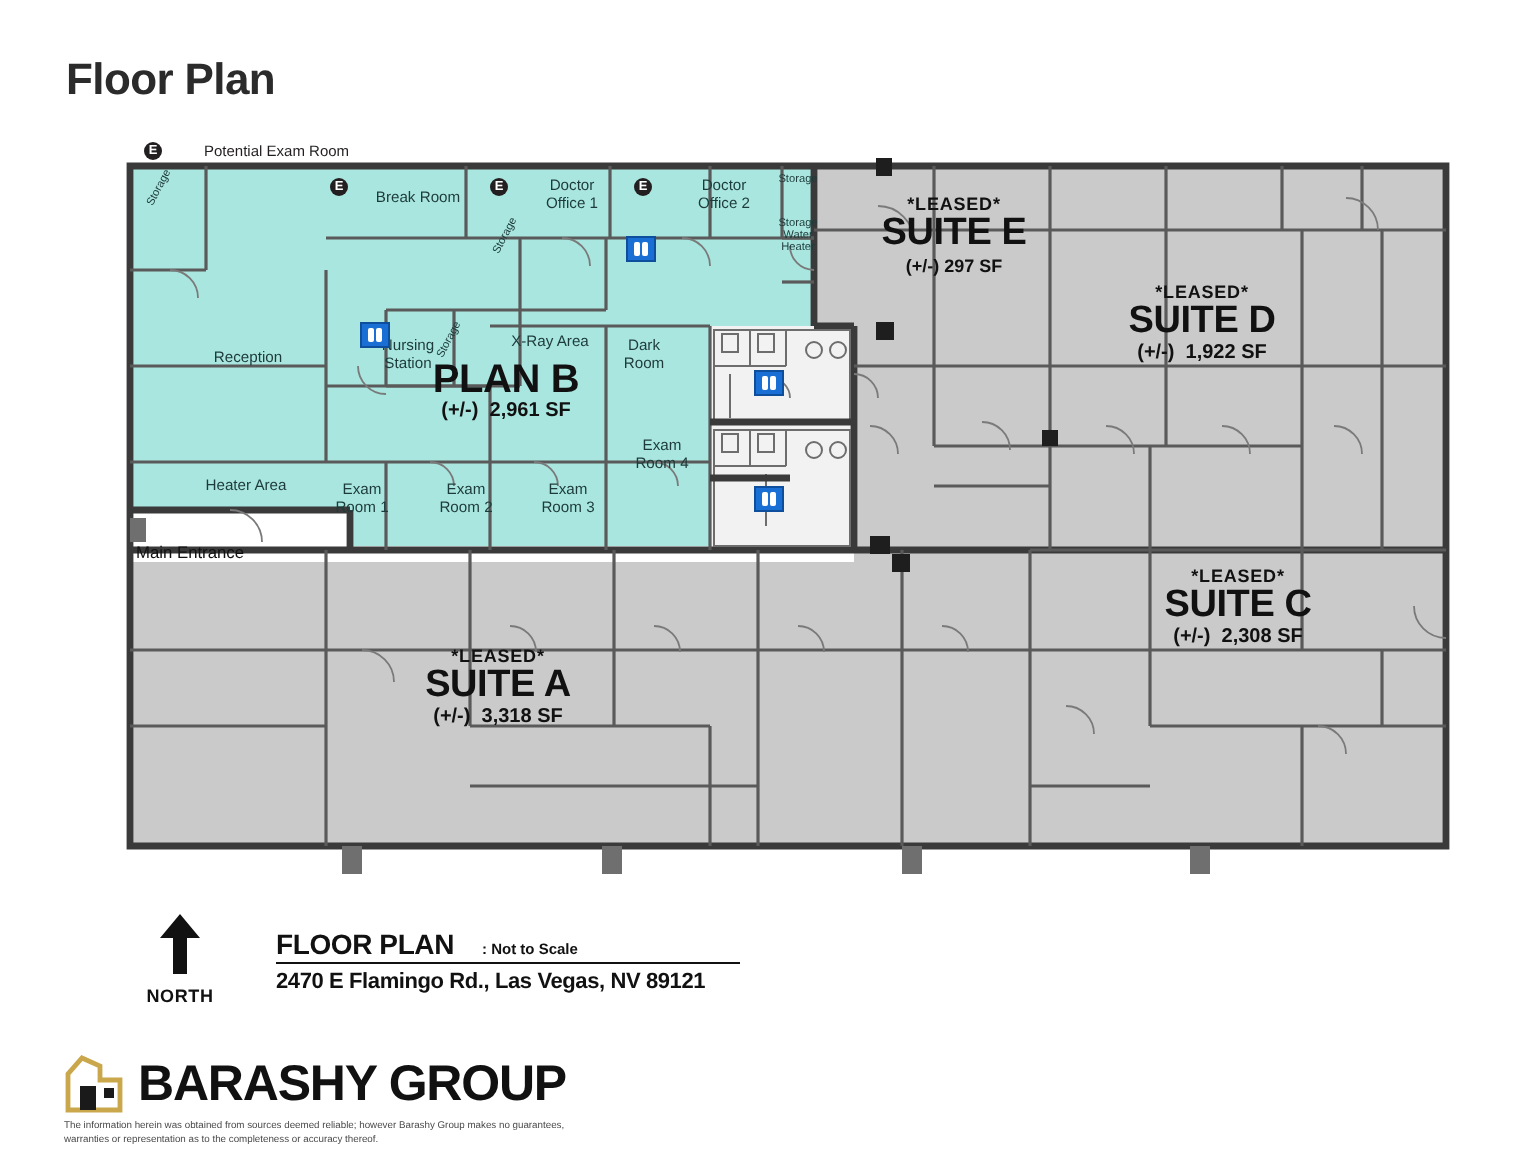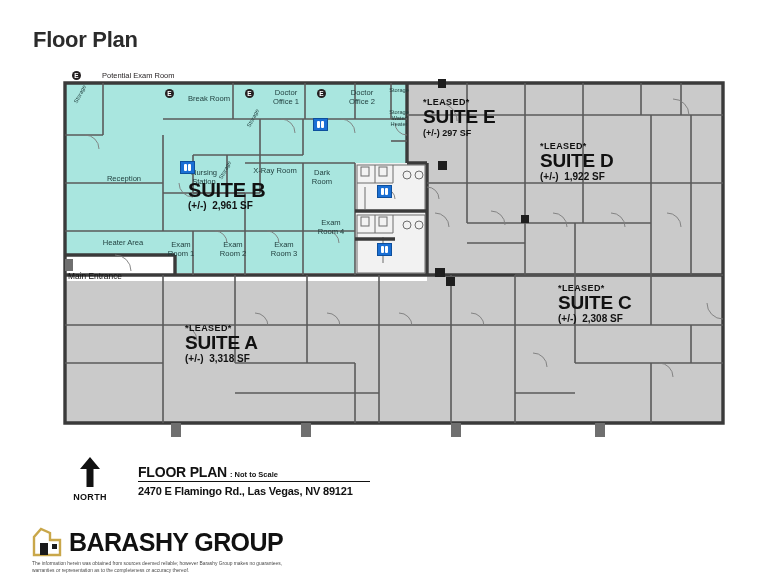--- a/index.html
+++ b/index.html
@@ -23,41 +23,41 @@
   .rl.rot{transform:rotate(-62deg);transform-origin:center;}
 
   
   .emk{position:absolute;width:9px;height:9px;border-radius:50%;background:#231f20;color:#fff;font-size:6.5px;line-height:9px;text-align:center;font-weight:700;}
 
   
   .wc{position:absolute;width:13px;height:11px;background:#1a6fd4;border:1px solid #0d4f9c;display:flex;align-items:center;justify-content:center;}
   .wc i{display:block;width:2.6px;height:7px;background:#fff;border-radius:1px;margin:0 .8px;}
 
   
-  .suite{position:absolute;text-align:left;color:#111;}
+  .suite{position:absolute;text-align:center;color:#111;}
   .suite .lz{font-size:9px;font-weight:700;letter-spacing:.4px;line-height:10px;}
   .suite .nm{font-size:19px;font-weight:700;letter-spacing:-.2px;line-height:20px;}
   .suite .sf{font-size:10px;font-weight:700;line-height:12px;}
   .suite .sf .pm{font-weight:700;}
   #suite-b .nm,#suite-b .sf{color:#111;}
   #suite-b .nm{font-size:20px;}
 
   .pcs{position:absolute;left:147px;top:266px;font-size:10.5px;font-weight:700;color:#111;letter-spacing:-.1px;}
   .pcs span.v{margin-left:8px;}
   .mainent{position:absolute;left:68px;top:271px;font-size:8.4px;line-height:10px;font-weight:400;color:#111;}
 
   
   .north{position:absolute;left:64px;top:457px;width:52px;text-align:center;}
   .north .arw{font-size:30px;line-height:26px;font-weight:700;color:#111;}
   .north .nt{font-size:9px;font-weight:700;letter-spacing:.3px;margin-top:2px;color:#111;}
 
   .fpbox{position:absolute;left:138px;top:464px;width:232px;}
   .fpbox .r1{display:flex;align-items:baseline;border-bottom:1.6px solid #111;padding-bottom:1px;}
   .fpbox .fp{font-size:14px;font-weight:700;letter-spacing:-.2px;color:#111;}
-  .fpbox .nts{font-size:7.5px;font-weight:700;color:#111;margin-left:3px;}
+  .fpbox .nts{font-size:7.5px;font-weight:700;color:#111;margin-left:14px;}
   .fpbox .addr{font-size:11px;font-weight:700;color:#111;margin-top:3px;letter-spacing:-.2px;}
 
   .brand{position:absolute;left:32px;top:527px;display:flex;align-items:center;gap:7px;}
   .brand .bname{font-size:25px;font-weight:700;letter-spacing:-.6px;color:#111;}
   .disc{position:absolute;left:32px;top:560px;width:252px;font-size:4.9px;line-height:7px;color:#4a4a4a;}
 </style>
 </head>
 <body>
 
 <div id="page">
@@ -266,21 +266,21 @@
 Office 1</div>
     <div class="rl" style="left:284px;top:26px;width:46px;">Doctor
 Office 2</div>
     <div class="rl sm" style="left:334px;top:24px;width:20px;">Storage</div>
     <div class="rl sm" style="left:334px;top:46px;width:20px;">Storage
 Water
 Heater</div>
     <div class="rl" style="left:124px;top:106px;width:50px;">Nursing
 Station</div>
     <div class="rl sm rot" style="left:155px;top:104px;width:30px;">Storage</div>
-    <div class="rl" style="left:192px;top:104px;width:56px;">X-Ray Room</div>
+    <div class="rl" style="left:192px;top:104px;width:56px;">X-Ray Area</div>
     <div class="rl" style="left:249px;top:106px;width:36px;">Dark Room</div>
     <div class="rl" style="left:30px;top:176px;width:76px;">Heater Area</div>
     <div class="rl" style="left:110px;top:178px;width:32px;">Exam
 Room 1</div>
     <div class="rl" style="left:162px;top:178px;width:32px;">Exam
 Room 2</div>
     <div class="rl" style="left:213px;top:178px;width:32px;">Exam
 Room 3</div>
     <div class="rl" style="left:254px;top:156px;width:44px;">Exam
 Room 4</div>
@@ -305,21 +305,21 @@
         <i></i>
         <i></i>
       </span>
   </div>
 
   <div class="mainent">Main
 Entrance</div>
 
 
   <div class="suite" id="suite-b" style="left:188px;top:180px;width:130px;">
-    <div class="nm">SUITE B</div>
+    <div class="nm">PLAN B</div>
     <div class="sf">
       <span class="pm">(+/-)</span>
       &nbsp;<span>2,961 SF</span>
     </div>
   </div>
 
   <div class="suite" id="suite-e" style="left:423px;top:97px;width:108px;">
     <div class="lz">*LEASED*</div>
     <div class="nm">SUITE E</div>
     <div class="sf" style="font-size:9px;">

